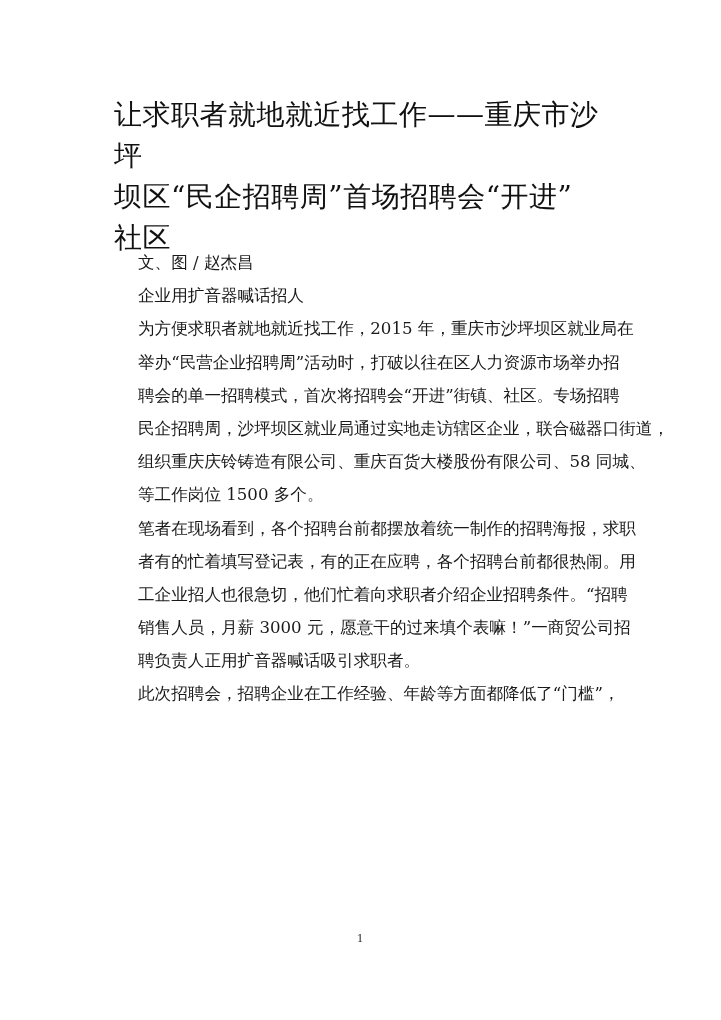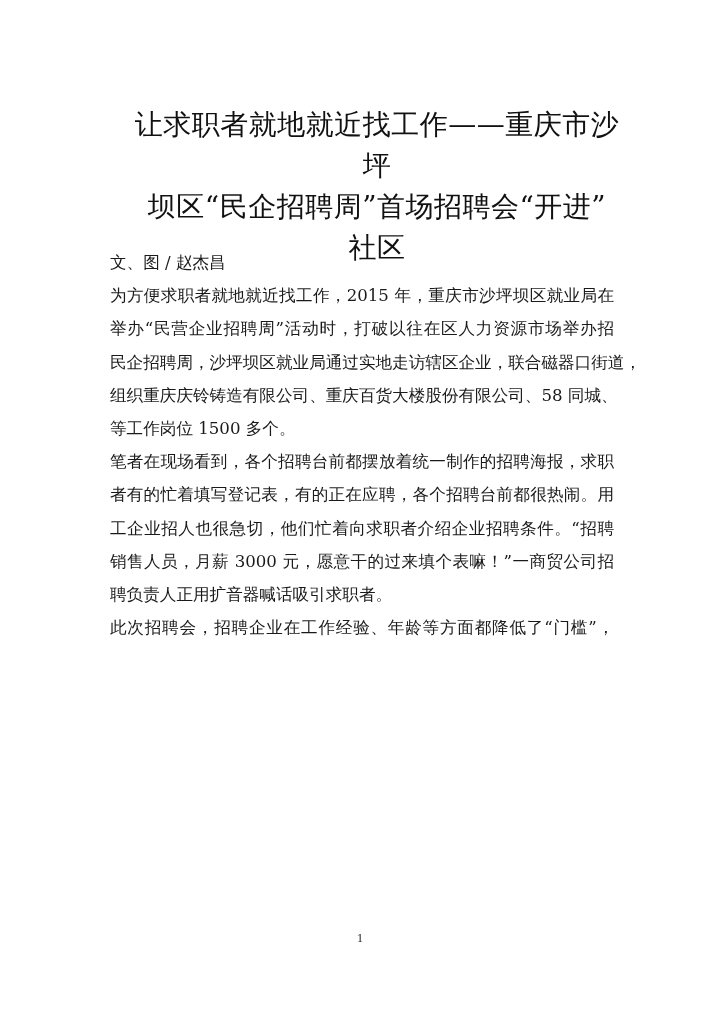--- a/index.html
+++ b/index.html
@@ -20,43 +20,44 @@
       left: 0; top: 0;
       width: 721px;
       height: 1020px;
       background: #ffffff;
     }
     .title {
       position: absolute;
       left: 108px;
       top: 88px;
       width: 506px;
-      text-align: center;
+      text-align: left;
       font-size: 28px;
       line-height: 41px;
       letter-spacing: 0.5px;
       color: #111;
-      margin: 16px;
+      margin: 6px;
       font-weight: normal;
     }
     .body {
       position: absolute;
       left: 110px;
       top: 246px;
       width: 504px;
     }
     .line {
       display: block;
       font-size: 16.6px;
       height: 33.2px;
       line-height: 33.2px;
       white-space: nowrap;
       text-align: justify;
       text-align-last: justify;
       color: #1a1a1a;
+      margin-left: 28px;
     }
     .line.last {
       text-align-last: left;
     }
     .page-number {
       position: absolute;
       left: 340px;
       top: 931px;
       width: 40px;
       text-align: center;
@@ -73,24 +74,28 @@
   <h1 class="title">
     <span style="display:block">让求职者就地就近找工作——重庆市沙坪</span>
     <span style="display:block">坝区“民企招聘周”首场招聘会“开进”</span>
     <span style="display:block">社区</span>
   </h1>
 
   <div class="body">
     <span class="line last">文、图 / 赵杰昌</span>
 
 
+    <div>
+      <span class="line last">企业用扩音器喊话招人</span>
+    </div>
 
     <div>
       <span class="line">为方便求职者就地就近找工作，2015 年，重庆市沙坪坝区就业局在</span>
       <span class="line">举办“民营企业招聘周”活动时，打破以往在区人力资源市场举办招</span>
+      <span class="line">聘会的单一招聘模式，首次将招聘会“开进”街镇、社区。专场招聘</span>
       <span class="line">民企招聘周，沙坪坝区就业局通过实地走访辖区企业，联合磁器口街道，</span>
       <span class="line">组织重庆庆铃铸造有限公司、重庆百货大楼股份有限公司、58 同城、</span>
       <span class="line last">等工作岗位 1500 多个。</span>
     </div>
 
     <div>
       <span class="line">笔者在现场看到，各个招聘台前都摆放着统一制作的招聘海报，求职</span>
       <span class="line">者有的忙着填写登记表，有的正在应聘，各个招聘台前都很热闹。用</span>
       <span class="line">工企业招人也很急切，他们忙着向求职者介绍企业招聘条件。“招聘</span>
       <span class="line">销售人员，月薪 3000 元，愿意干的过来填个表嘛！”一商贸公司招</span>

